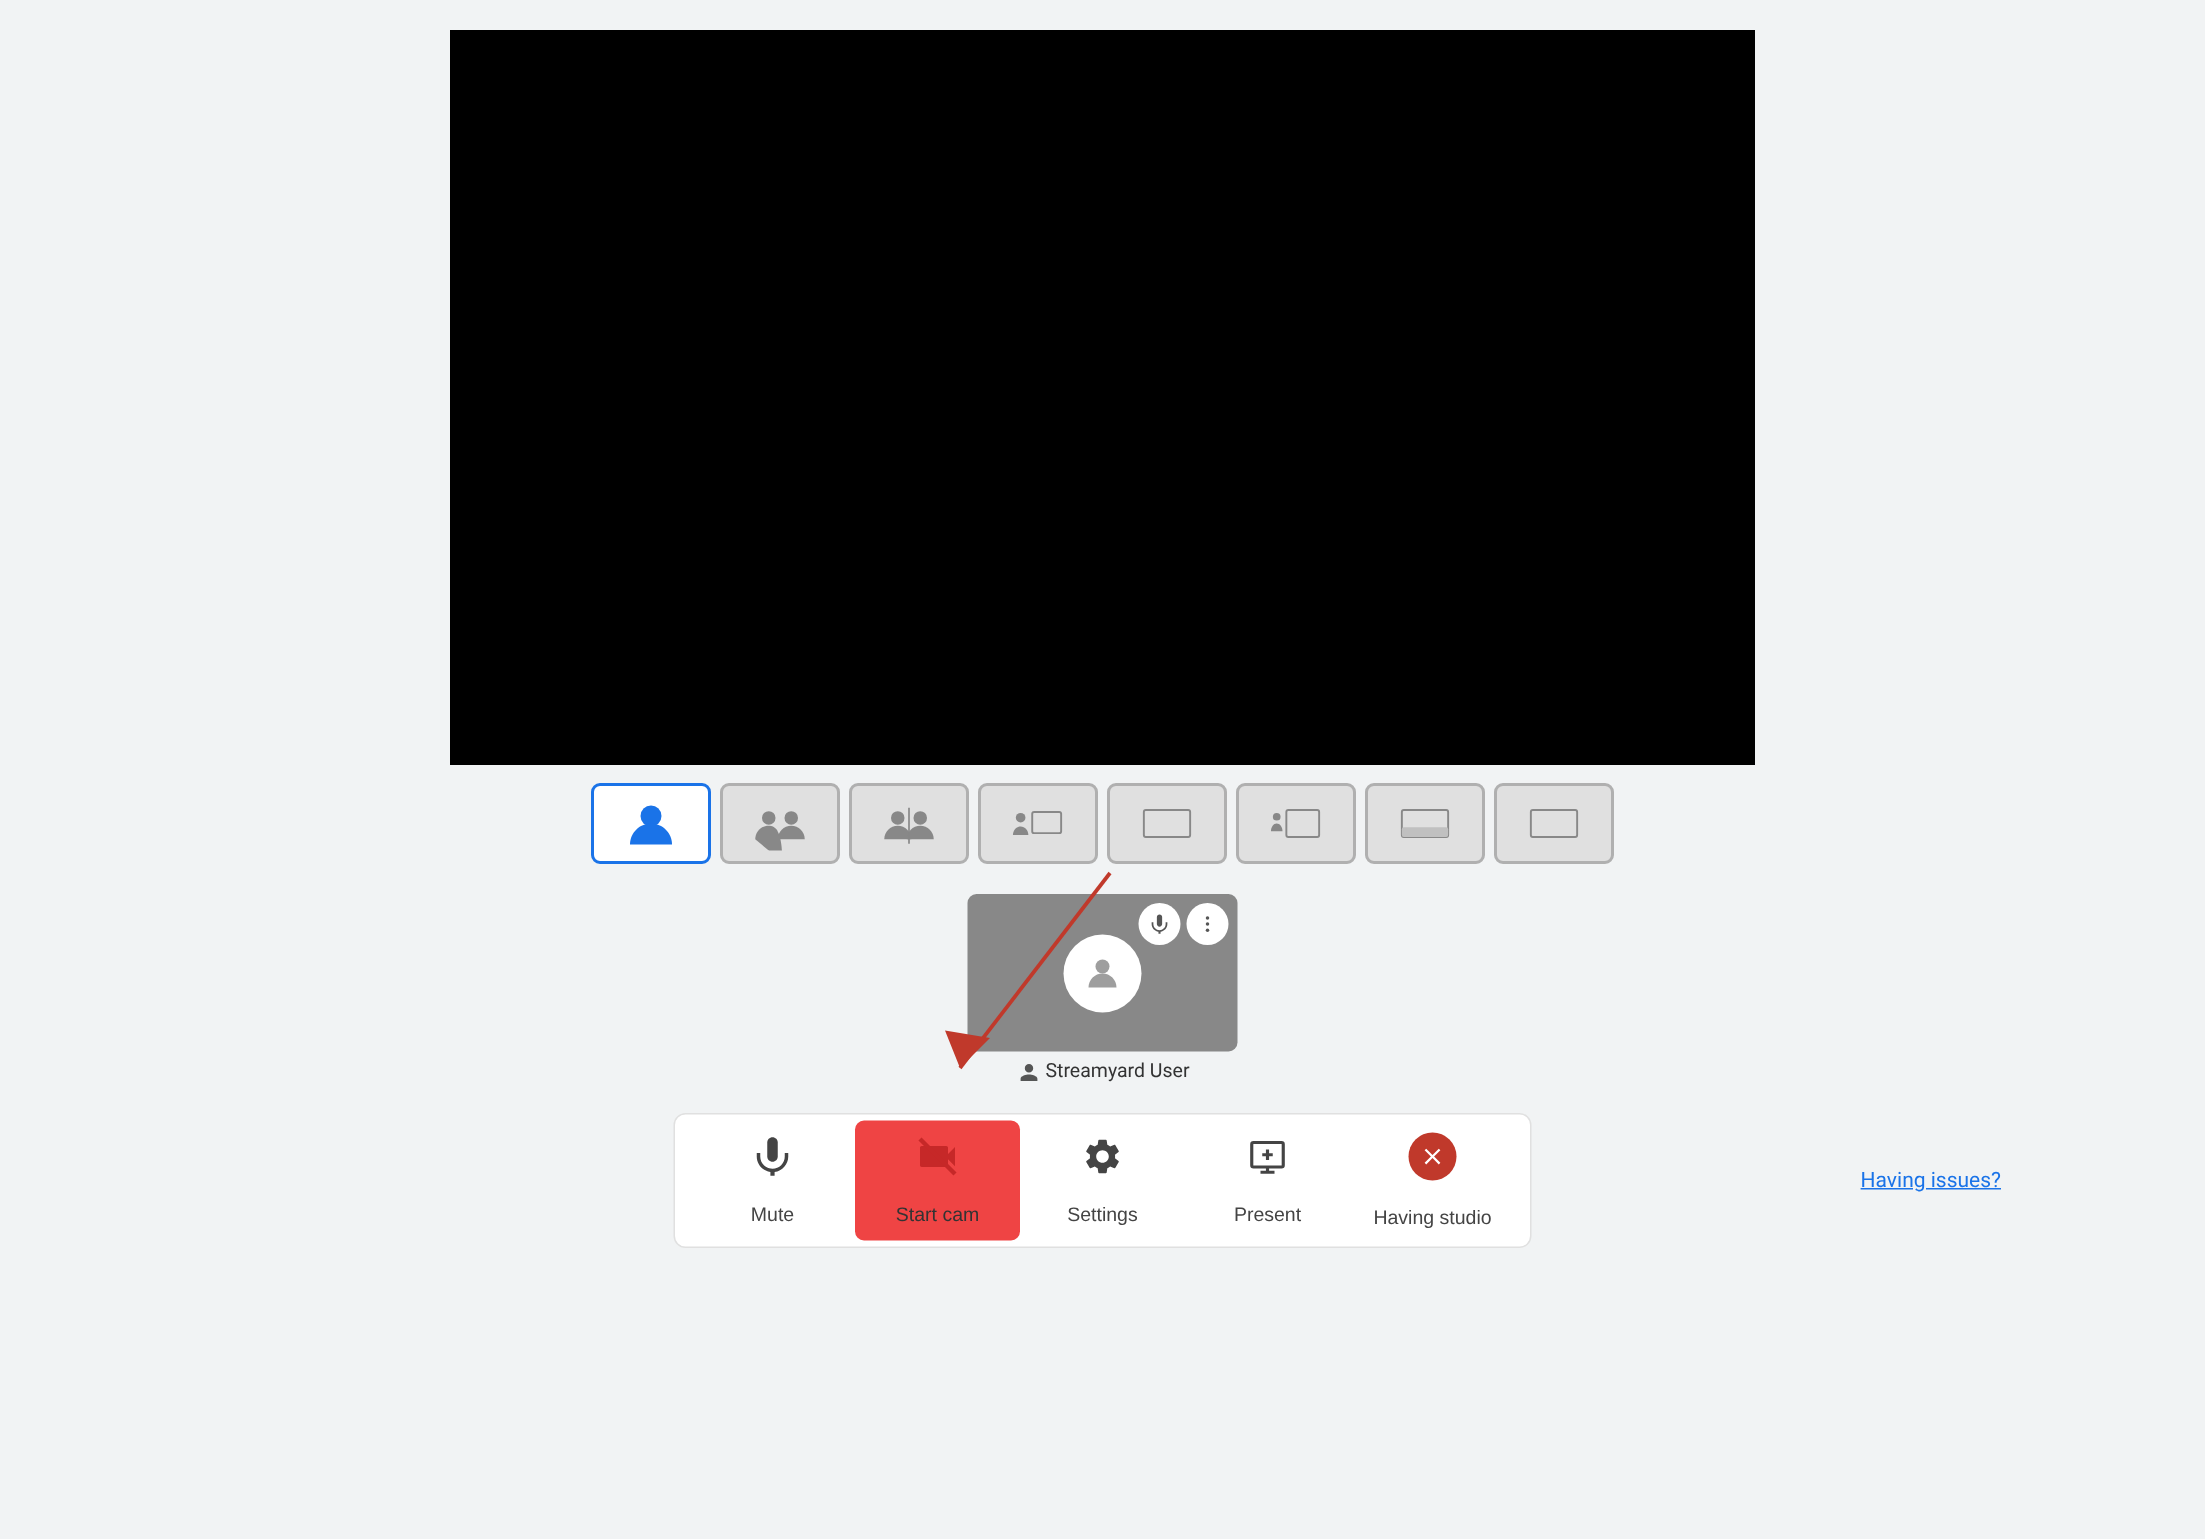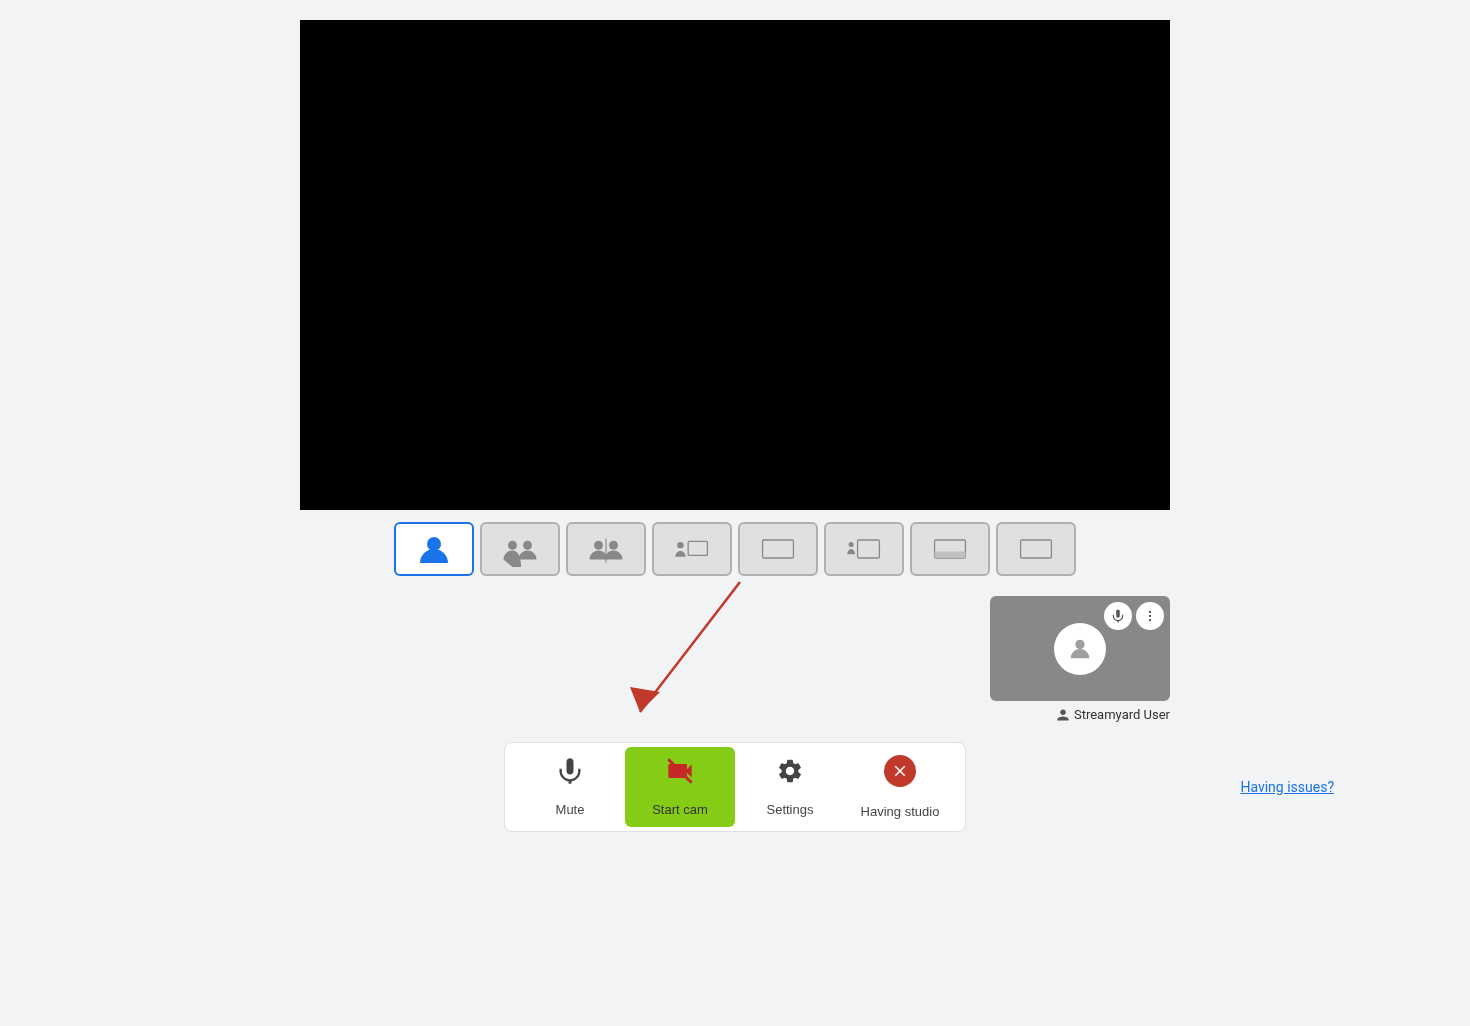--- a/index.html
+++ b/index.html
@@ -162,21 +162,21 @@
       width: 110px;
       height: 80px;
       cursor: pointer;
       border-radius: 6px;
       border: none;
       background: transparent;
       padding: 8px 14px;
     }
 
     .toolbar-btn.active-cam {
-      background: #84cc16;
+      background: #ef4444;
     }
 
     .toolbar-btn svg {
       width: 28px;
       height: 28px;
       fill: #444;
     }
 
     .toolbar-btn.active-cam svg {
       fill: #c62828;
@@ -284,21 +284,21 @@
     <button class="layout-btn">
       <svg viewBox="0 0 56 36">
         <rect x="4" y="4" width="48" height="28" rx="2" stroke="#888" stroke-width="2" fill="none"></rect>
       </svg>
     </button>
   </div>
 
   <div class="lower-section">
 
     <div style="width:870px; margin-bottom: 20px;">
-      <div style="display:flex; flex-direction: column; align-items: flex-end;">
+      <div style="display:flex; flex-direction: column; align-items: center;">
         <div class="participant-card">
           <div class="participant-avatar">
             <svg viewBox="0 0 24 24">
               <circle cx="12" cy="8" r="4" fill="#9e9e9e"></circle>
               <path d="M4 20c0-4.4 3.6-8 8-8s8 3.6 8 8" fill="#9e9e9e"></path>
             </svg>
           </div>
           <div class="participant-controls">
             <button class="participant-ctrl-btn">
               <svg viewBox="0 0 24 24">
@@ -353,20 +353,31 @@
           <span class="toolbar-btn-label">Start cam</span>
         </button>
 
         <button class="toolbar-btn">
           <svg viewBox="0 0 24 24">
             <path d="M19.14 12.94c.04-.3.06-.61.06-.94s-.02-.64-.07-.94l2.03-1.58c.18-.14.23-.41.12-.61l-1.92-3.32c-.12-.22-.37-.29-.59-.22l-2.39.96c-.5-.38-1.03-.7-1.62-.94l-.36-2.54c-.04-.24-.24-.41-.48-.41h-3.84c-.24 0-.43.17-.47.41l-.36 2.54c-.59.24-1.13.57-1.62.94l-2.39-.96c-.22-.08-.47 0-.59.22L2.74 8.87c-.12.21-.08.47.12.61l2.03 1.58c-.05.3-.09.63-.09.94s.02.64.07.94l-2.03 1.58c-.18.14-.23.41-.12.61l1.92 3.32c.12.22.37.29.59.22l2.39-.96c.5.38 1.03.7 1.62.94l.36 2.54c.05.24.24.41.48.41h3.84c.24 0 .44-.17.47-.41l.36-2.54c.59-.24 1.13-.56 1.62-.94l2.39.96c.22.08.47 0 .59-.22l1.92-3.32c.12-.22.07-.47-.12-.61l-2.01-1.58zM12 15.6c-1.98 0-3.6-1.62-3.6-3.6s1.62-3.6 3.6-3.6 3.6 1.62 3.6 3.6-1.62 3.6-3.6 3.6z"></path>
           </svg>
           <span class="toolbar-btn-label">Settings</span>
         </button>
 
+        <button class="toolbar-btn">
+          <svg viewBox="0 0 24 24">
+            <rect x="3" y="4" width="18" height="14" rx="1" stroke="#444" stroke-width="1.8" fill="none"></rect>
+            <line x1="12" y1="18" x2="12" y2="21" stroke="#444" stroke-width="1.8"></line>
+            <line x1="8" y1="21" x2="16" y2="21" stroke="#444" stroke-width="1.8"></line>
+
+            <line x1="12" y1="8" x2="12" y2="14" stroke="#444" stroke-width="1.8"></line>
+            <line x1="9" y1="11" x2="15" y2="11" stroke="#444" stroke-width="1.8"></line>
+          </svg>
+          <span class="toolbar-btn-label">Present</span>
+        </button>
 
 
         <button class="toolbar-btn">
           <div style="width:32px;height:32px;background:#c0392b;border-radius:50%;display:flex;align-items:center;justify-content:center;">
             <svg viewBox="0 0 24 24" style="width:18px;height:18px;fill:#fff;">
               <path d="M19 6.41L17.59 5 12 10.59 6.41 5 5 6.41 10.59 12 5 17.59 6.41 19 12 13.41 17.59 19 19 17.59 13.41 12z"></path>
             </svg>
           </div>
           <span class="toolbar-btn-label">Having studio</span>
         </button>

